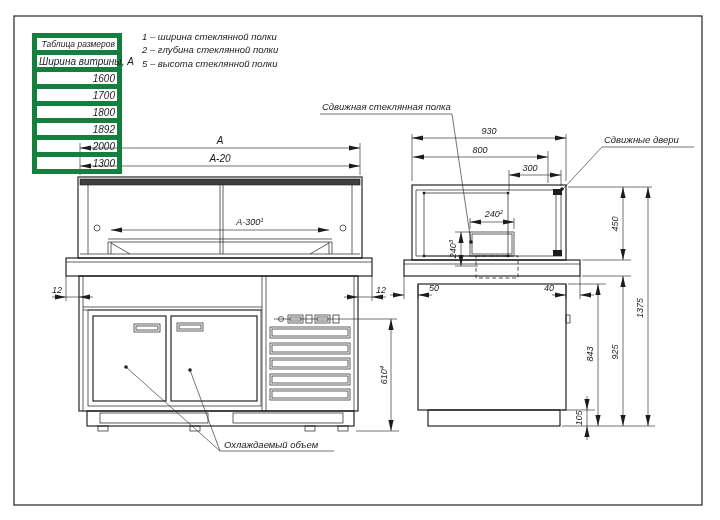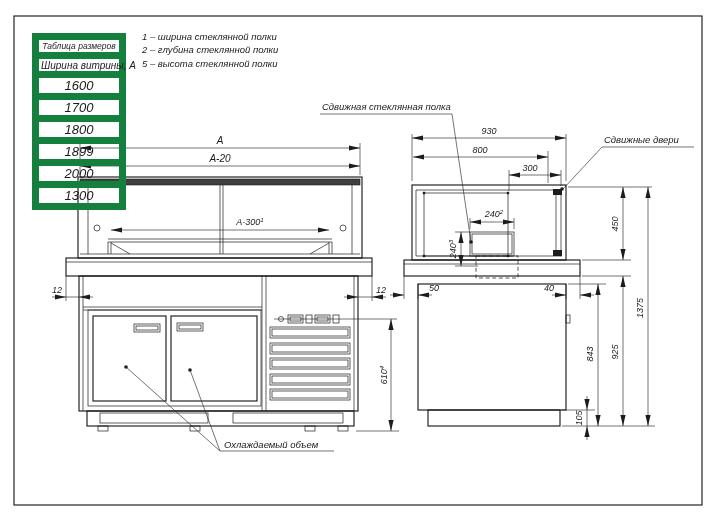--- a/index.html
+++ b/index.html
@@ -2,25 +2,25 @@
 <html><head>
 <meta charset="utf-8">
 <style>
   html,body{margin:0;padding:0;background:#fff;}
   .page{position:relative;width:720px;height:520px;background:#ffffff;overflow:hidden;
         font-family:"Liberation Sans",sans-serif;}
   .page svg{position:absolute;left:0;top:0;}
   
   .size-table{position:absolute;left:32px;top:33px;}
   .size-table table{border-collapse:collapse;}
-  .size-table td{border:7px solid #15803d;height:12px;min-width:72px;max-width:76px;
-      text-align:center;padding:0 2px;font:italic 8.5px "Liberation Sans",sans-serif;color:#1b1b1b;
+  .size-table td{border:5px solid #15803d;height:12px;min-width:72px;max-width:76px;
+      text-align:right;padding:0 2px;font:italic 8.5px "Liberation Sans",sans-serif;color:#1b1b1b;
       white-space:nowrap;}
   .size-table td.hdr{font-size:10px;}
-  .size-table td.val{font-size:13px;}
+  .size-table td.val{font-size:10px;}
   
   .legend{position:absolute;left:122px;top:30px;color:#1b1b1b;
       font:italic 9.5px "Liberation Sans",sans-serif;line-height:13.4px;white-space:nowrap;margin-left:20px;}
   
   .o{stroke:#1c1c1c;stroke-width:1.15;fill:none;}           
   .i{stroke:#1c1c1c;stroke-width:0.7;fill:none;}            
   .d{stroke:#2a2a2a;stroke-width:0.65;fill:none;}           
   .dash{stroke:#2a2a2a;stroke-width:0.8;fill:none;stroke-dasharray:4 2.6;}
   .f{fill:#1c1c1c;stroke:none;}
   .band{fill:#3f3f3f;stroke:#1c1c1c;stroke-width:0.6;}
@@ -327,21 +327,21 @@
     <tr>
             <td class="val">1600</td>
           </tr>
     <tr>
             <td class="val">1700</td>
           </tr>
     <tr>
             <td class="val">1800</td>
           </tr>
     <tr>
-            <td class="val">1899</td>
+            <td class="val">1892</td>
           </tr>
     <tr>
             <td class="val">2000</td>
           </tr>
     <tr>
             <td class="val">1300</td>
           </tr>
   </tbody>
       </table>
 </div>

